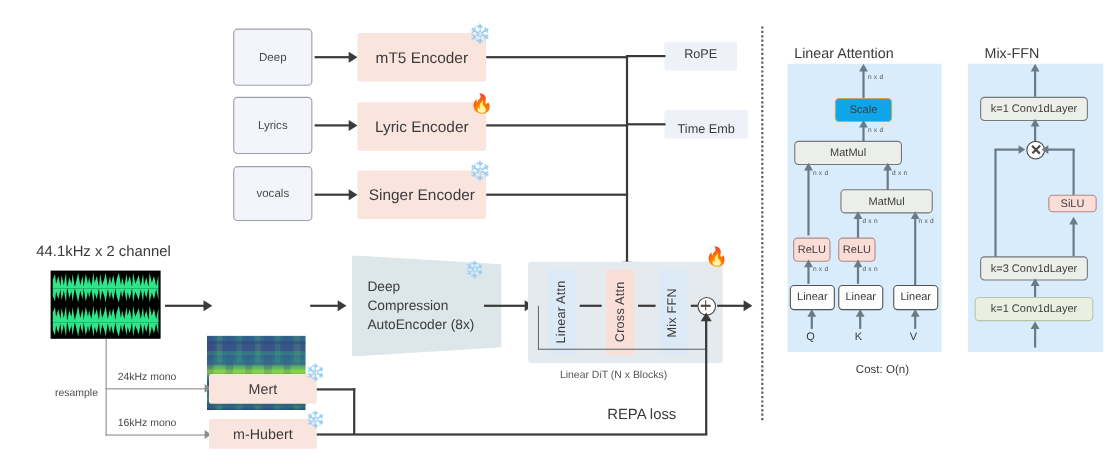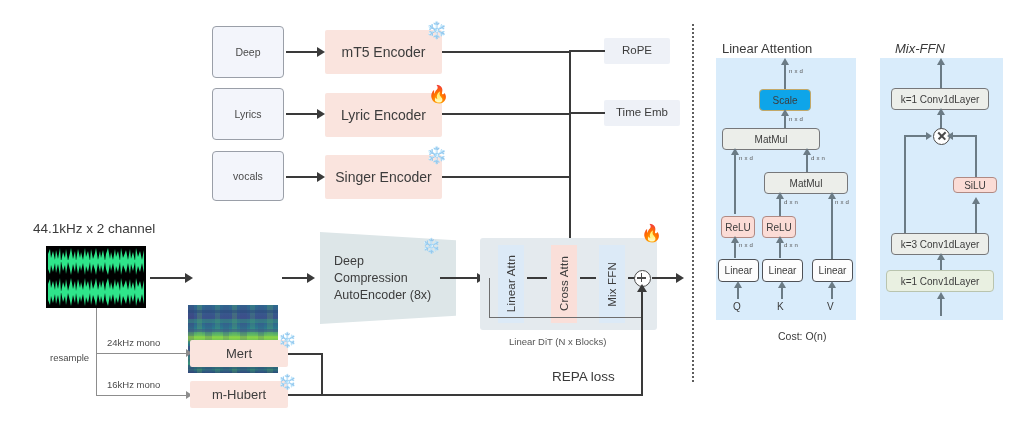--- a/index.html
+++ b/index.html
@@ -121,21 +121,21 @@
 
   <div class="hline" style="left:442px;top:51px;width:129px;"></div>
   <div class="hline" style="left:442px;top:113px;width:129px;"></div>
   <div class="hline" style="left:442px;top:176px;width:129px;"></div>
 
   <div class="abs node greybox" style="left:604px;top:38px;width:66px;height:26px;">
     <span>RoPE</span>
   </div>
   <div class="hline" style="left:570px;top:50px;width:35px;"></div>
 
-  <div class="abs node greybox" style="left:604px;top:100px;width:76px;height:26px;">
+  <div class="abs node greybox" style="left:604px;top:100px;width:76px;height:26px;align-items:flex-end;">
     <span>Time Emb</span>
   </div>
   <div class="hline" style="left:570px;top:112px;width:35px;"></div>
 
   <div class="vline" style="left:569px;top:50px;height:192px;"></div>
   <div class="arrowD" style="left:565px;top:238px;"></div>
 
   <div class="lbl big" style="left:33px;top:221px;">44.1kHz x 2 channel</div>
 
   <div class="abs wave" style="left:46px;top:246px;width:100px;height:62px;">
@@ -341,21 +341,21 @@
   <div class="arrowU p" style="left:777.5px;top:281px;"></div>
   <div class="vline p" style="left:831px;top:284px;height:15px;"></div>
   <div class="arrowU p" style="left:827.5px;top:281px;"></div>
 
   <div class="lbl" style="left:733px;top:301px;font-size:10px;">Q</div>
   <div class="lbl" style="left:777px;top:301px;font-size:10px;">K</div>
   <div class="lbl" style="left:827px;top:301px;font-size:10px;">V</div>
 
   <div class="lbl" style="left:778px;top:330px;font-size:10.5px;">Cost: O(n)</div>
 
-  <div class="ptitle" style="left:895px;top:41px;width:90px;font-style:italic;">Mix-FFN</div>
+  <div class="ptitle" style="left:895px;top:41px;width:90px;">Mix-FFN</div>
   <div class="panel" style="left:880px;top:58px;width:123px;height:262px;"></div>
 
   <div class="vline p" style="left:940px;top:62px;height:26px;"></div>
   <div class="arrowU p" style="left:936.5px;top:58px;"></div>
 
   <div class="pbox pb-grey" style="left:891px;top:88px;width:98px;height:22px;">
     <span>k=1 Conv1dLayer</span>
   </div>
 
   <div class="vline p" style="left:940px;top:112px;height:18px;"></div>

